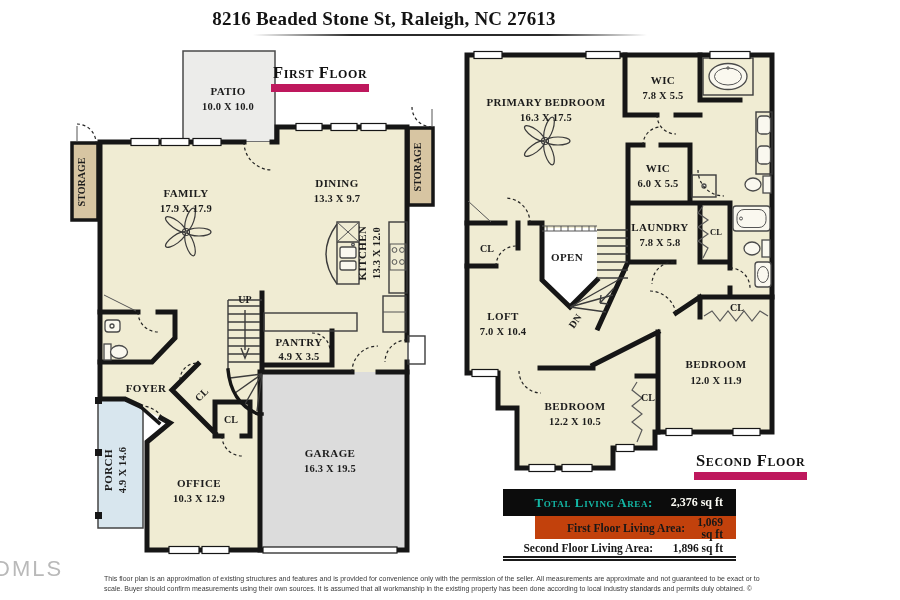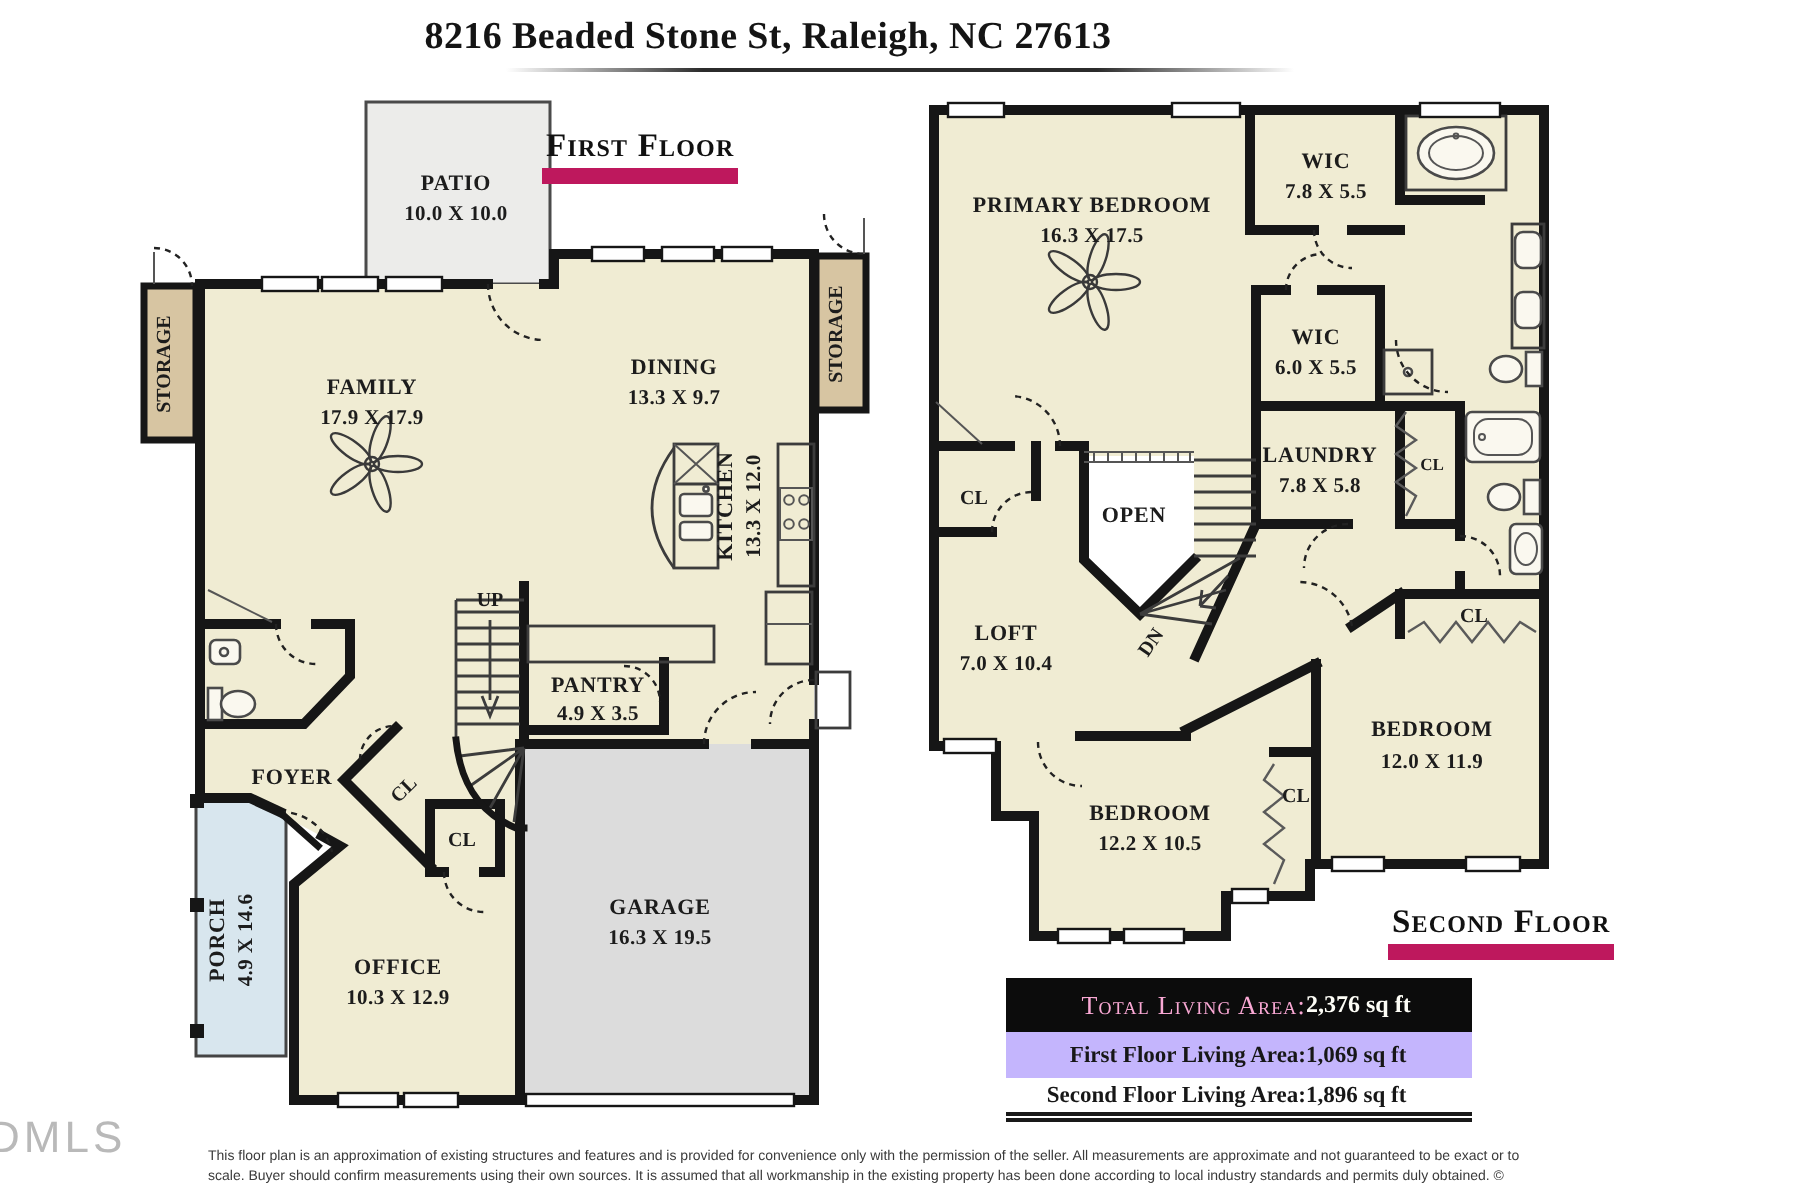--- a/index.html
+++ b/index.html
@@ -24,25 +24,25 @@
   .zig{stroke:#5a5a5a;stroke-width:1.2;fill:none;}
   .fanline{stroke:#3a3a3a;stroke-width:1.2;fill:none;}
   .rm{font:bold 11px "Liberation Serif",serif;fill:#1c1c1c;text-anchor:middle;letter-spacing:.4px;}
   .dm{font:bold 10.5px "Liberation Serif",serif;fill:#1c1c1c;text-anchor:middle;letter-spacing:.2px;}
   .sm{font:bold 10px "Liberation Serif",serif;fill:#1c1c1c;text-anchor:middle;}
   .xs{font:bold 8.5px "Liberation Serif",serif;fill:#1c1c1c;text-anchor:middle;}
   .area-table{position:absolute;left:503px;top:489px;width:233px;
       border-bottom:5px double #191919;font-family:"Liberation Serif",serif;}
   .at-row{display:flex;align-items:center;}
   .at-label{flex:0 0 150px;text-align:right;}
-  .at-value{flex:1;}
+  .at-value{flex:1;text-align:right;padding-right:13px;}
   .at-header{background:#0c0c0c;height:27px;}
-  .at-header .at-label{font-variant:small-caps;font-weight:normal;font-size:13px;color:#f9a8d4;letter-spacing:.6px;}
+  .at-header .at-label{font-variant:small-caps;font-weight:bold;font-size:13px;color:#14b8a6;letter-spacing:.6px;}
   .at-header .at-value{font-weight:bold;font-size:12px;color:#fdfdf6;}
-  .at-r2{background:#c4b5fd;height:23px;}
+  .at-r2{background:#c2410c;height:23px;margin-left:32px;}
   .at-r3{background:#ffffff;height:17px;}
   .at-r2 .at-label,.at-r3 .at-label{font-weight:bold;font-size:11.5px;color:#171717;}
   .at-r2 .at-value,.at-r3 .at-value{font-weight:bold;font-size:11.5px;color:#171717;}
   .disclaimer{position:absolute;left:104px;top:574px;width:700px;
       font-family:"Liberation Sans",sans-serif;font-size:7px;line-height:9.5px;color:#3a3a3a;}
   .watermark{position:absolute;left:-6px;top:556px;
       font-family:"Liberation Sans",sans-serif;font-size:22px;font-weight:normal;
       color:#b9b9b9;letter-spacing:2px;}
 </style>
 </head>

